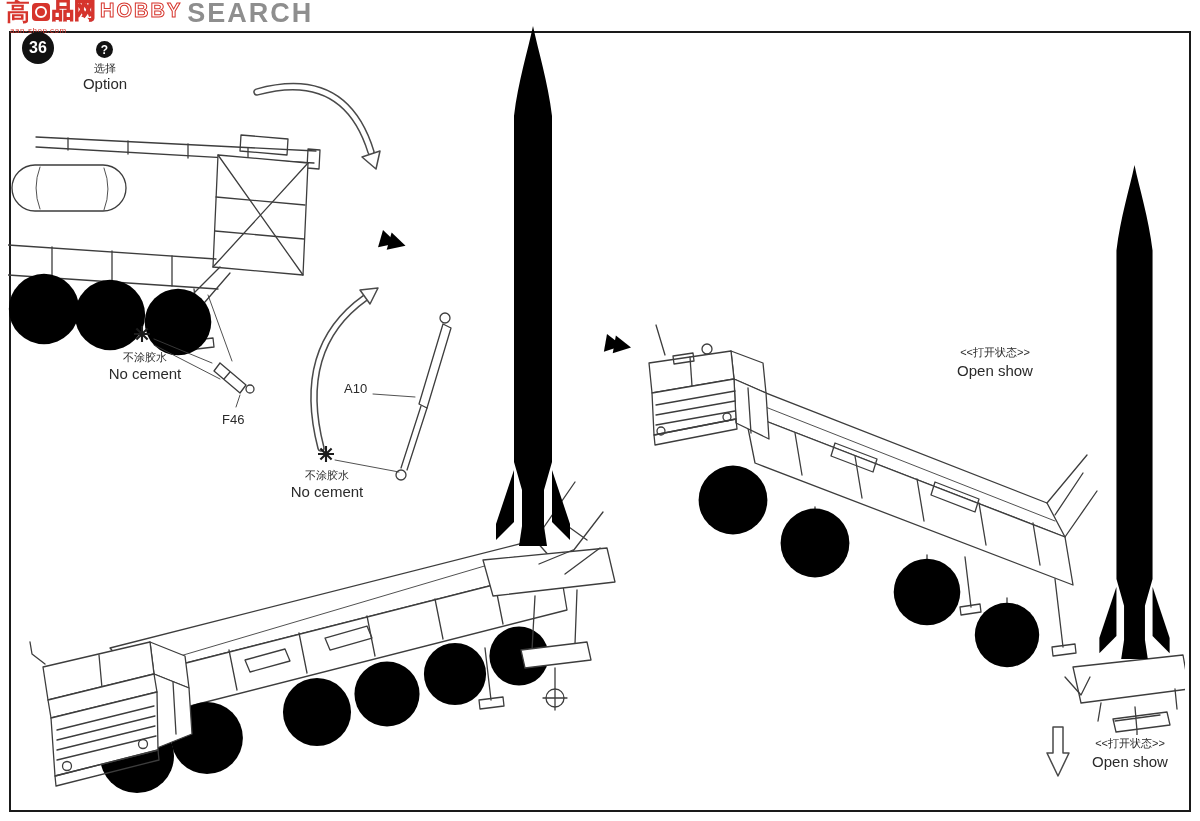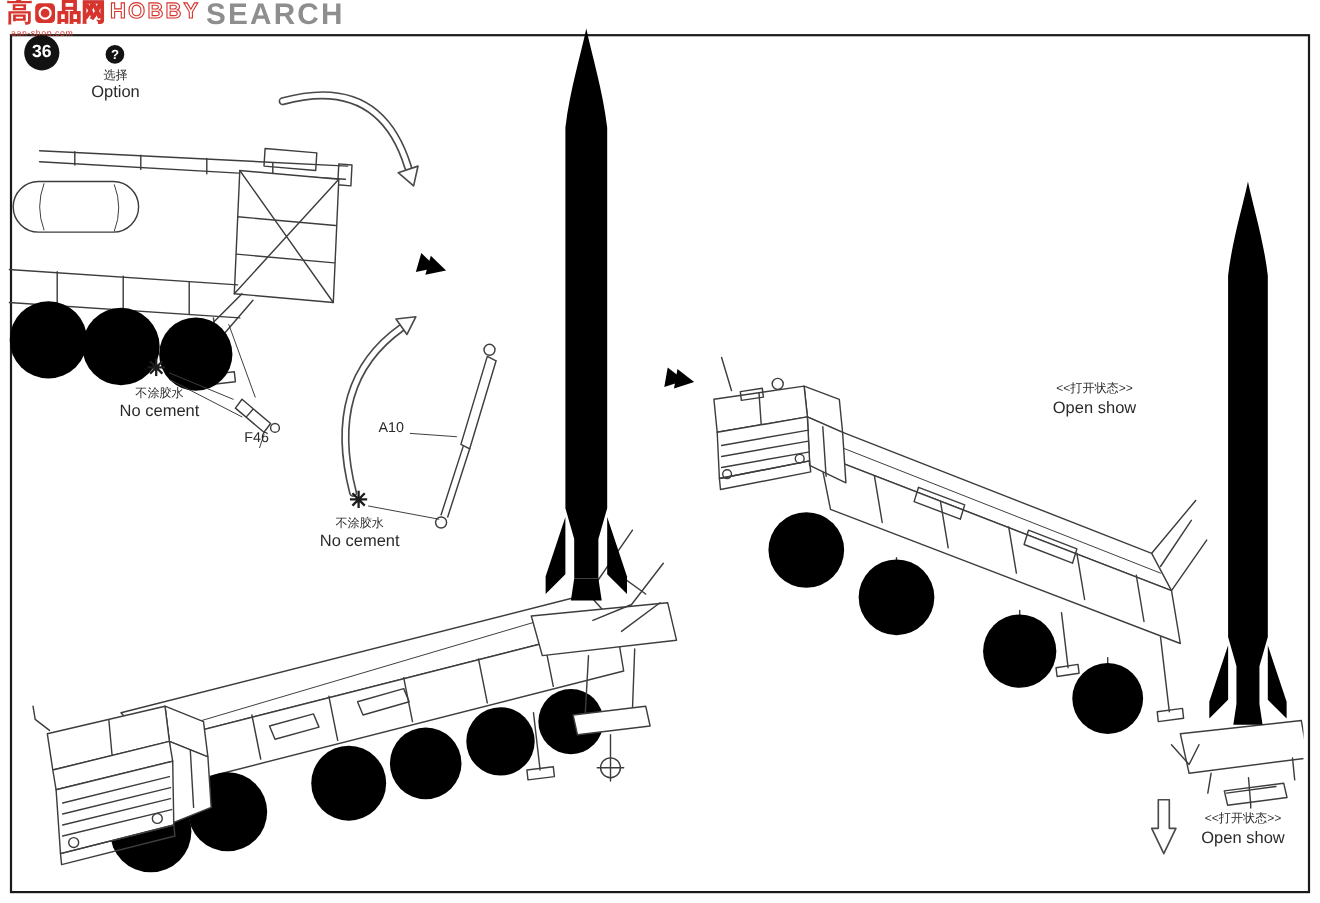--- a/index.html
+++ b/index.html
@@ -145,21 +145,21 @@
     <path d="M212,238 L238,260 M206,246 L232,268 M212,238 L206,246 M238,260 L232,268 M222,247 L216,254"></path>
     <circle cx="242" cy="264" r="4"></circle>
     <path class="thin" d="M232,270 L228,282"></path>
   </svg>
 
   <svg class="art" style="left:134px; top:326px;" width="16" height="16" viewBox="0 0 16 16">
       <use href="#asterisk"></use>
     </svg>
   <div class="lbl cn center" style="left:100px; top:350px; width:90px;">不涂胶水</div>
   <div class="lbl center" style="left:100px; top:365px; width:90px;">No cement</div>
-  <div class="lbl part" style="left:222px; top:390px;text-align:center;">F46</div>
+  <div class="lbl part" style="left:222px; top:412px;text-align:center;">F46</div>
 
   <svg class="art" style="left:15px; top:12px;" width="620" height="800" viewBox="0 0 620 800">
 
     <path class="band1" d="M242,80 Q330,56 356,140"></path>
     <path class="band2" d="M242,80 Q330,56 356,140"></path>
     <polygon class="head" points="361,157 347,145 365,139"></polygon>
 
     <polygon class="wf" points="520,528 545,556 120,664 95,636"></polygon>
     <polygon class="wf" points="545,556 552,598 128,706 120,664"></polygon>
     <path class="thin" d="M500,545 L138,652"></path>

